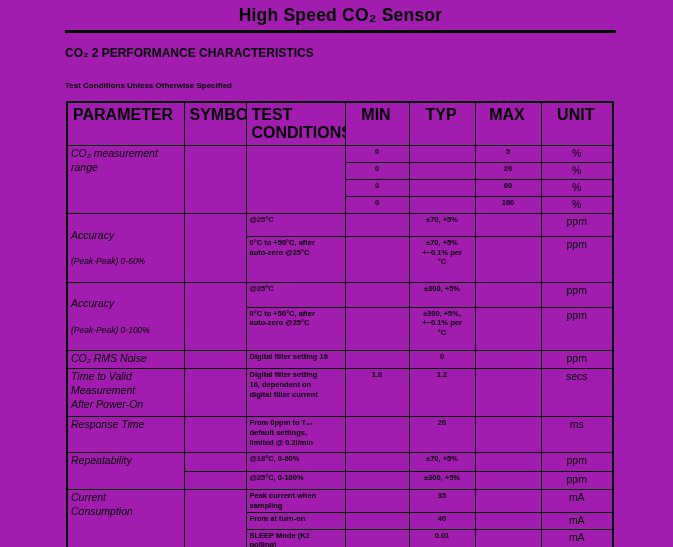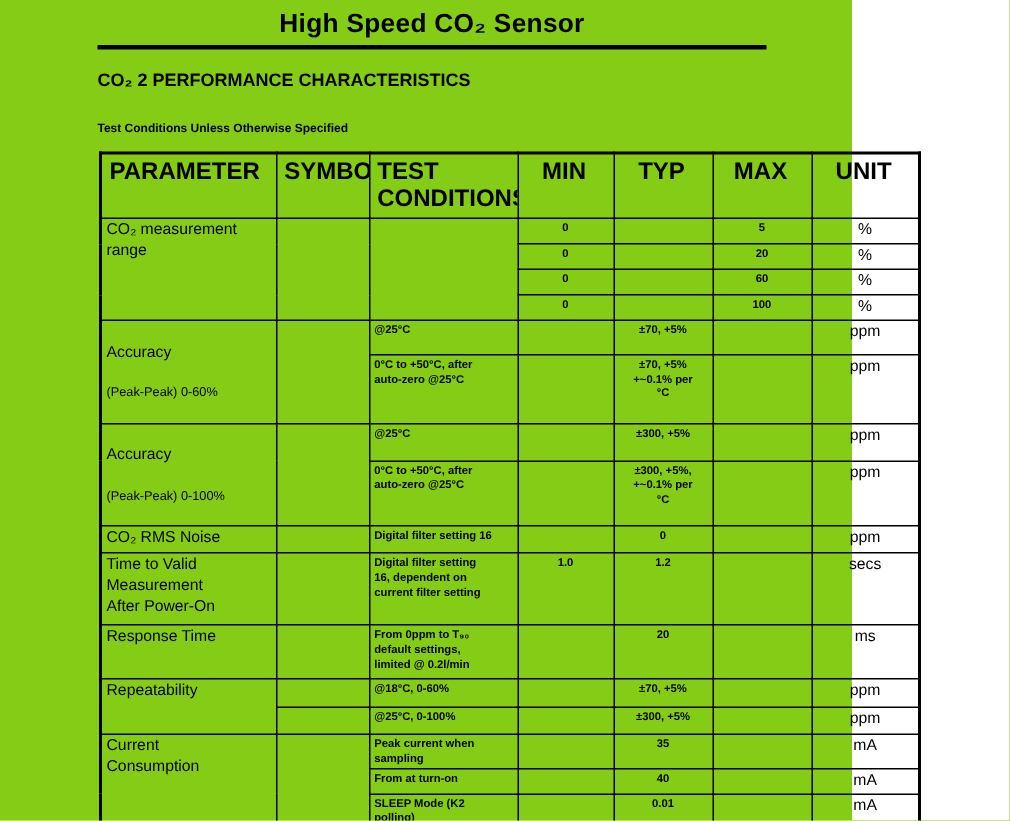--- a/index.html
+++ b/index.html
@@ -3,21 +3,21 @@
 <meta charset="utf-8">
 <style>
   * { box-sizing: border-box; }
   html, body { margin: 0; padding: 0; }
   body {
     width: 673px; height: 547px;
     background: #ffffff; color: #000000;
     font-family: "Liberation Sans", "DejaVu Sans", sans-serif;
     overflow: hidden;
   }
-  .page { position: relative; width: 568px; height: 547px; background: #84cc16; }
+  .page { position: relative; width: 673px; height: 547px; background: #a21caf; }
 
   .title-block {
     margin: 0 57px 0 65px;
     padding-top: 5px;
     border-bottom: 3px solid #000;
     text-align: center;
   }
   .title-block h1 { margin: 0 0 4px 0; font-size: 17.5px; font-weight: bold; letter-spacing: 0.2px; }
 
   .section-heading { margin: 13px 0 0 65px; font-size: 12px; font-weight: bold; }
@@ -33,21 +33,21 @@
   .perf th, .perf td {
     border: 1.5px solid #000;
     vertical-align: top;
     padding: 1px 3px;
     overflow: hidden;
   }
   .perf { border: 2px solid #000; }
   .perf thead th { font-size: 16px; font-weight: bold; text-align: left; padding: 3px 2px 3px 5px; }
   .perf thead th.center { text-align: center; padding-left: 0; }
 
-  .c-param { font-size: 10.5px; white-space: pre-line; line-height: 1.3; padding: 1px 2px 1px 5px; }
+  .c-param { font-size: 10.5px; white-space: pre-line; line-height: 1.3; padding: 1px 2px 1px 5px; font-style: italic; }
   .pname { font-size: 10.5px; }
   .psub  { font-size: 8.5px; }
   .c-sym {}
   .c-tc  { font-size: 7.5px; font-weight: bold; white-space: pre-line; line-height: 1.3; padding: 2px 2px 2px 4px; }
   .c-num { font-size: 7.5px; font-weight: bold; text-align: center; white-space: pre-line; line-height: 1.3; padding-top: 3px; }
   .c-unit { font-size: 10.5px; text-align: center; padding-top: 1px; }
 </style>
 </head>
 <body>
 
@@ -168,21 +168,21 @@
         <td class="c-unit">ppm</td>
       </tr>
 
       <tr style="height:48px">
         <td class="c-param">Time to Valid
 Measurement
 After Power-On</td>
         <td class="c-sym"></td>
         <td class="c-tc">Digital filter setting
 16, dependent on
-current filter setting</td>
+digital filter current</td>
         <td class="c-num">1.0</td>
         <td class="c-num">1.2</td>
         <td class="c-num"></td>
         <td class="c-unit">secs</td>
       </tr>
 
       <tr style="height:36px">
         <td class="c-param">Response Time</td>
         <td class="c-sym"></td>
         <td class="c-tc">From 0ppm to T₉₀

